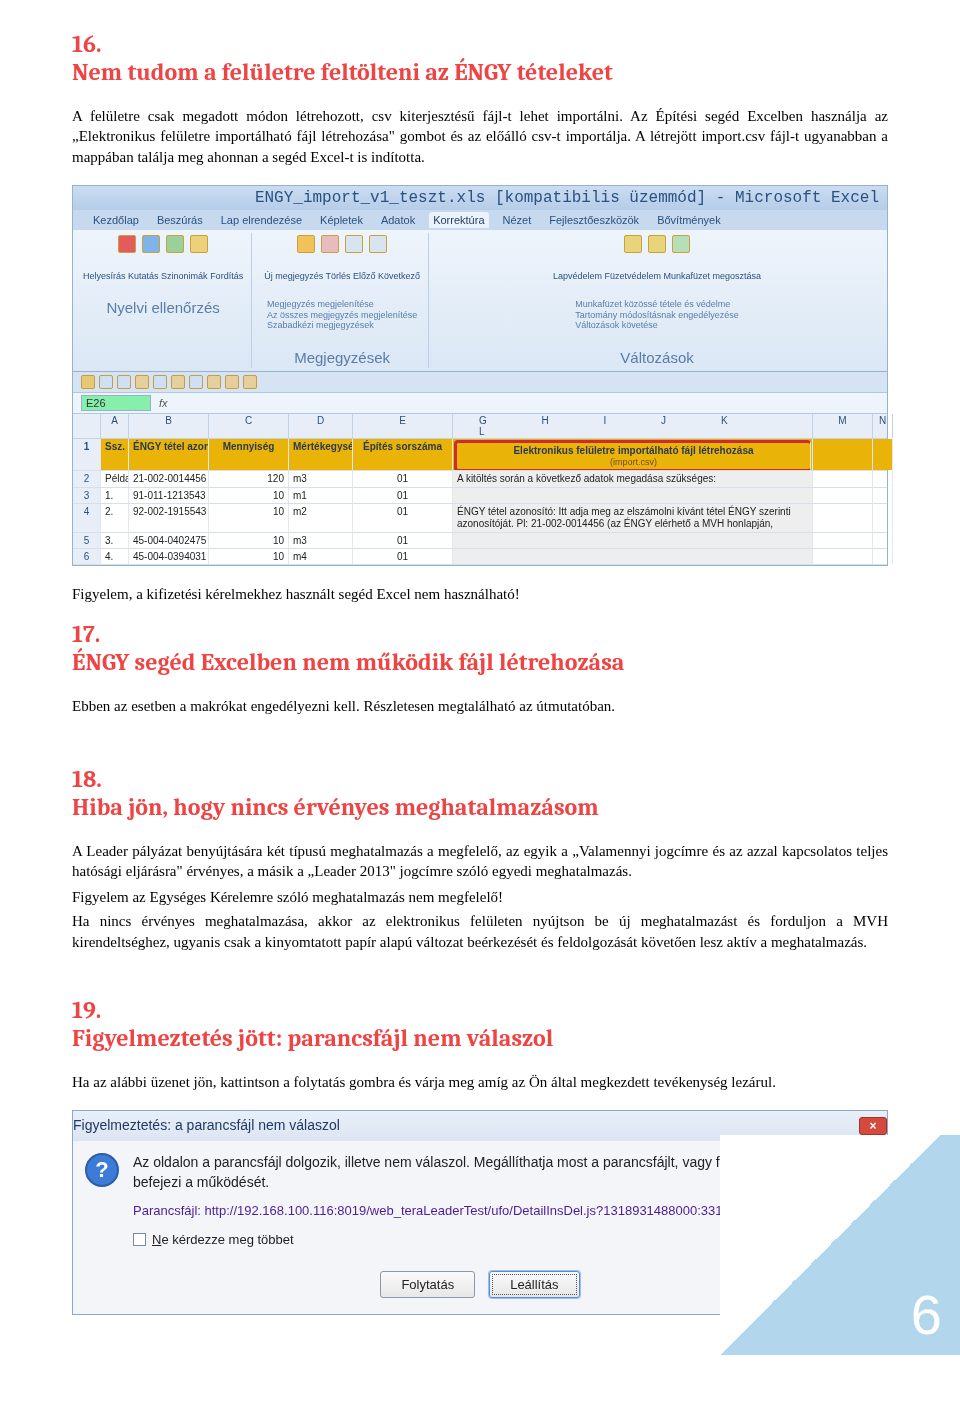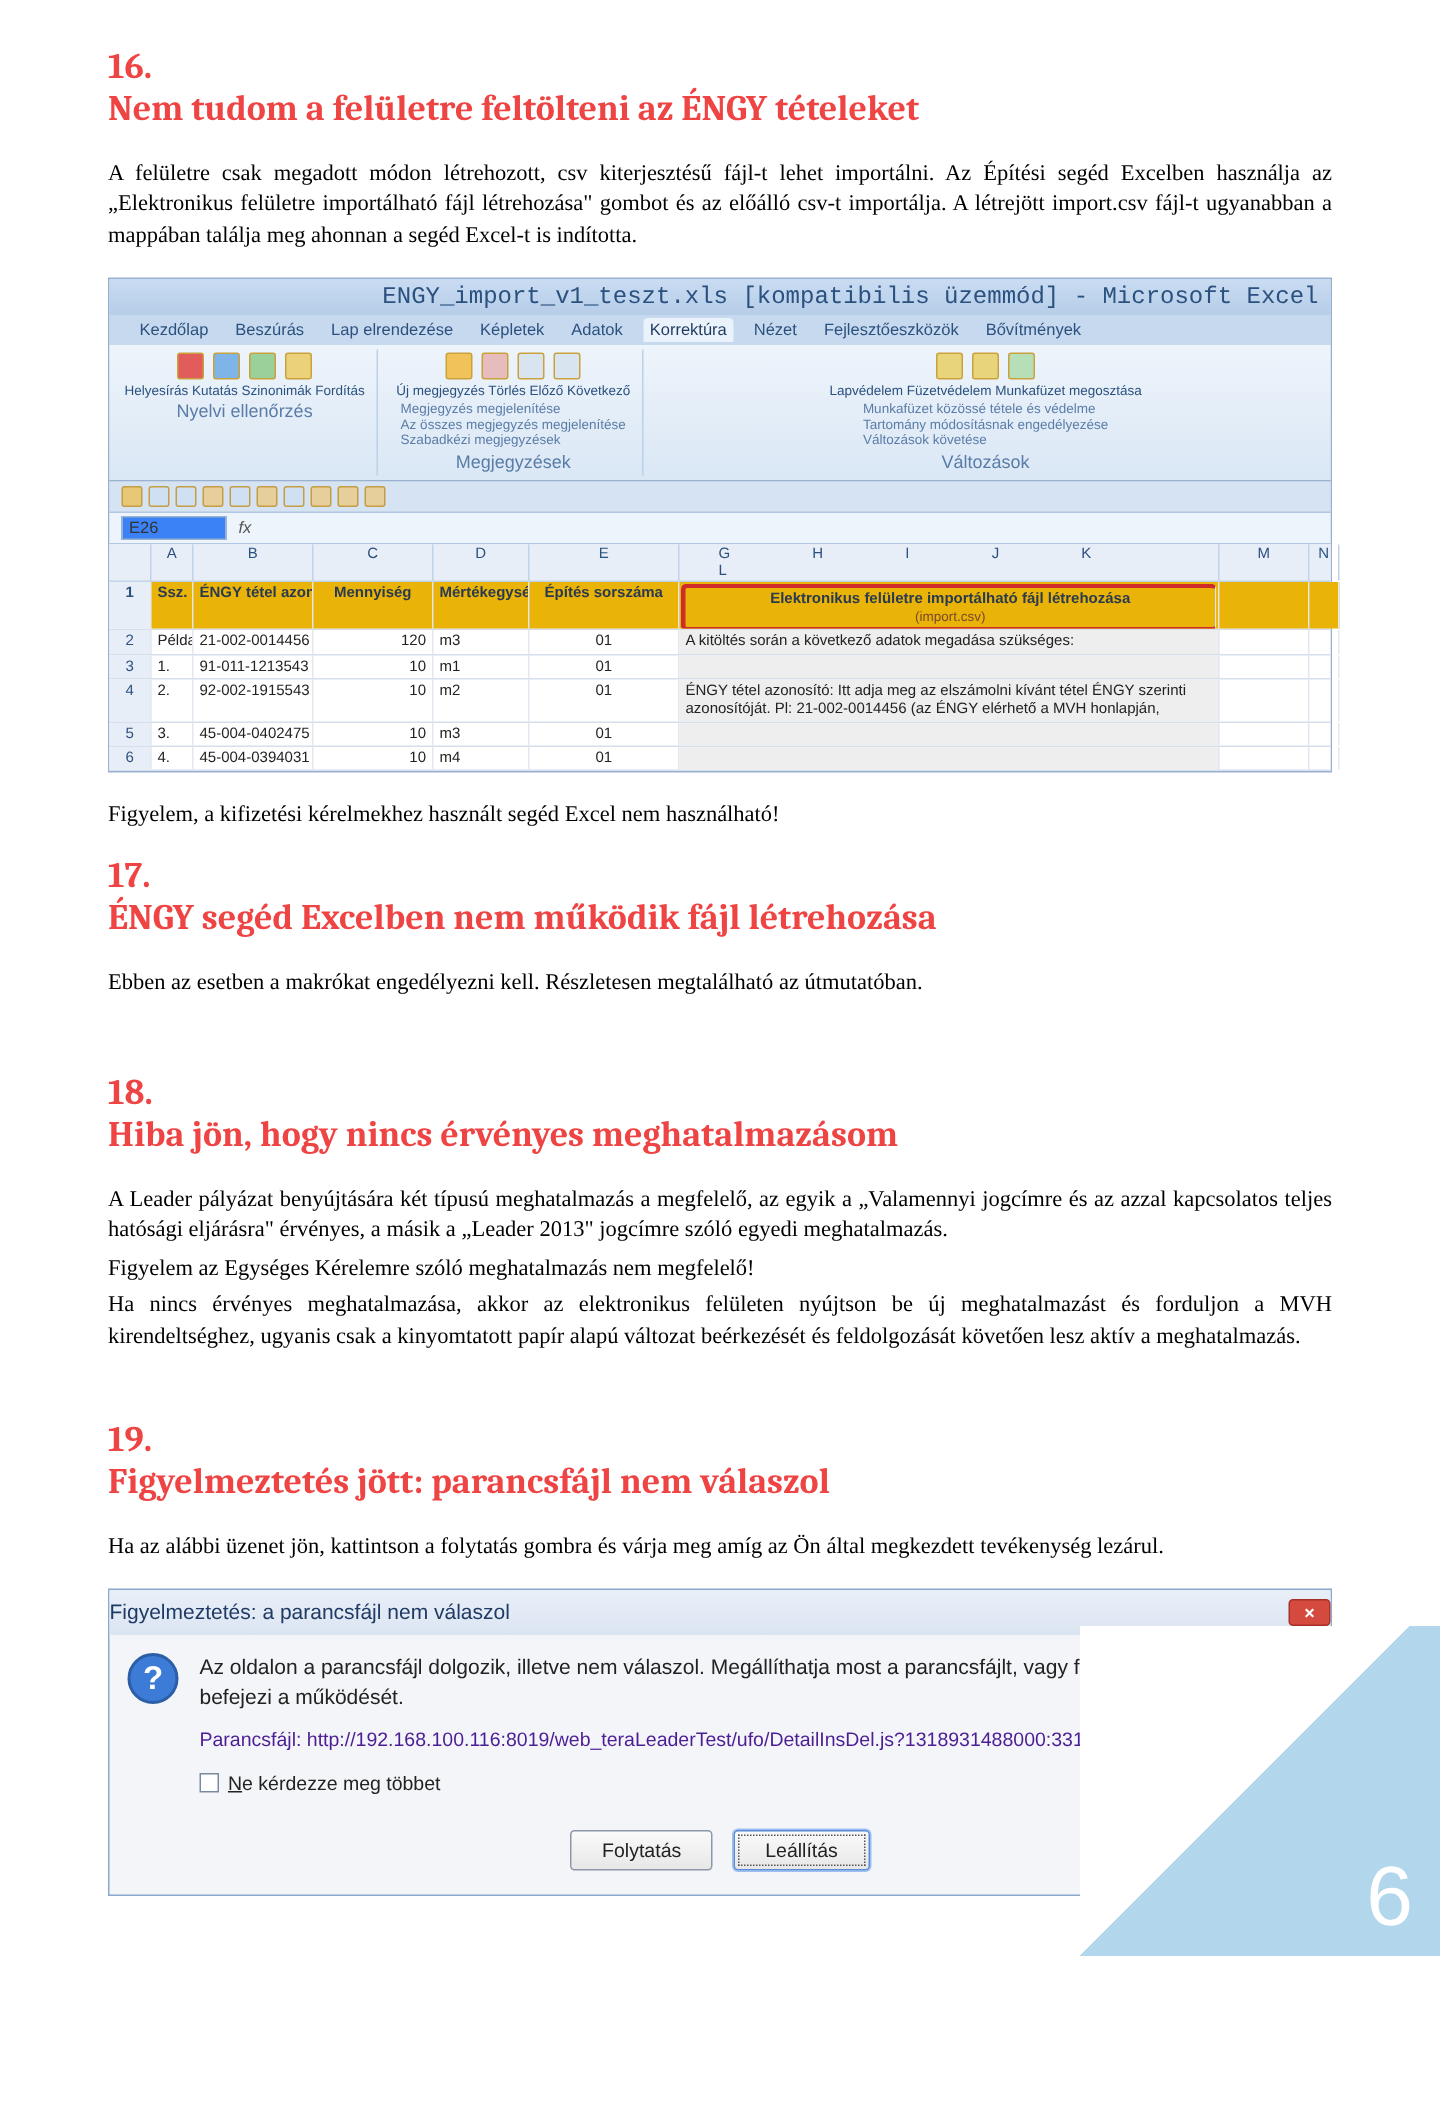--- a/index.html
+++ b/index.html
@@ -67,41 +67,41 @@
     font-size: 10px;
     color: #2b517f;
     gap: 8px;
   }
   .ribbon-group {
     border-right: 1px solid #bcd0e8;
     padding: 2px 8px 2px 4px;
     display: flex;
     flex-direction: column;
     align-items: center;
-    gap: 2px;
+    gap: 18px;
   }
   .ribbon-group:last-child { border-right: none; }
   .ribbon-group .icons { display:flex; gap:6px; }
   .ribbon-group .ic {
     width: 18px; height: 18px; background: #f2c25a; border: 1px solid #caa23d;
     border-radius: 2px; display:inline-block;
   }
-  .ribbon-group .label { font-size: 12px; color: #5a7da7; }
+  .ribbon-group .label { font-size: 15px; color: #5a7da7; }
   .qat {
     background: #d6e3f2; padding: 3px 8px; display:flex; gap:4px;
     border-bottom: 1px solid #b2c8e2;
   }
   .qat .q { width:14px; height:14px; background:#e8c775; border:1px solid #c59d44; border-radius:2px; }
   .formula-bar {
     display:flex; align-items:center; gap:8px; padding:2px 8px;
     background:#eef4fb; border-bottom:1px solid #b2c8e2;
     font-size: 11px; color:#333;
   }
   .name-box {
-    width:70px; border:1px solid #9ab0cf; background:#3b82f6; padding:1px 4px;
+    width:70px; border:1px solid #9ab0cf; background:#86efac; padding:1px 4px;
   }
   .fx { color:#555; font-style: italic; }
   .sheet { background:#fff; }
   .colheads { display:grid; grid-template-columns: 28px 28px 80px 80px 64px 100px 360px 60px 20px;
     background:#e8eef7; border-bottom:1px solid #c2d2e7; }
   .colheads div { border-right:1px solid #c2d2e7; text-align:center; font-size:10px; color:#2b517f; padding:1px 0; }
   .row { display:grid; grid-template-columns: 28px 28px 80px 80px 64px 100px 360px 60px 20px;
     border-bottom:1px solid #d6e0ed; }
   .row div { border-right:1px solid #e1e8f2; padding:2px 4px; font-size:10px; color:#222;
     white-space:nowrap; overflow:hidden; }

